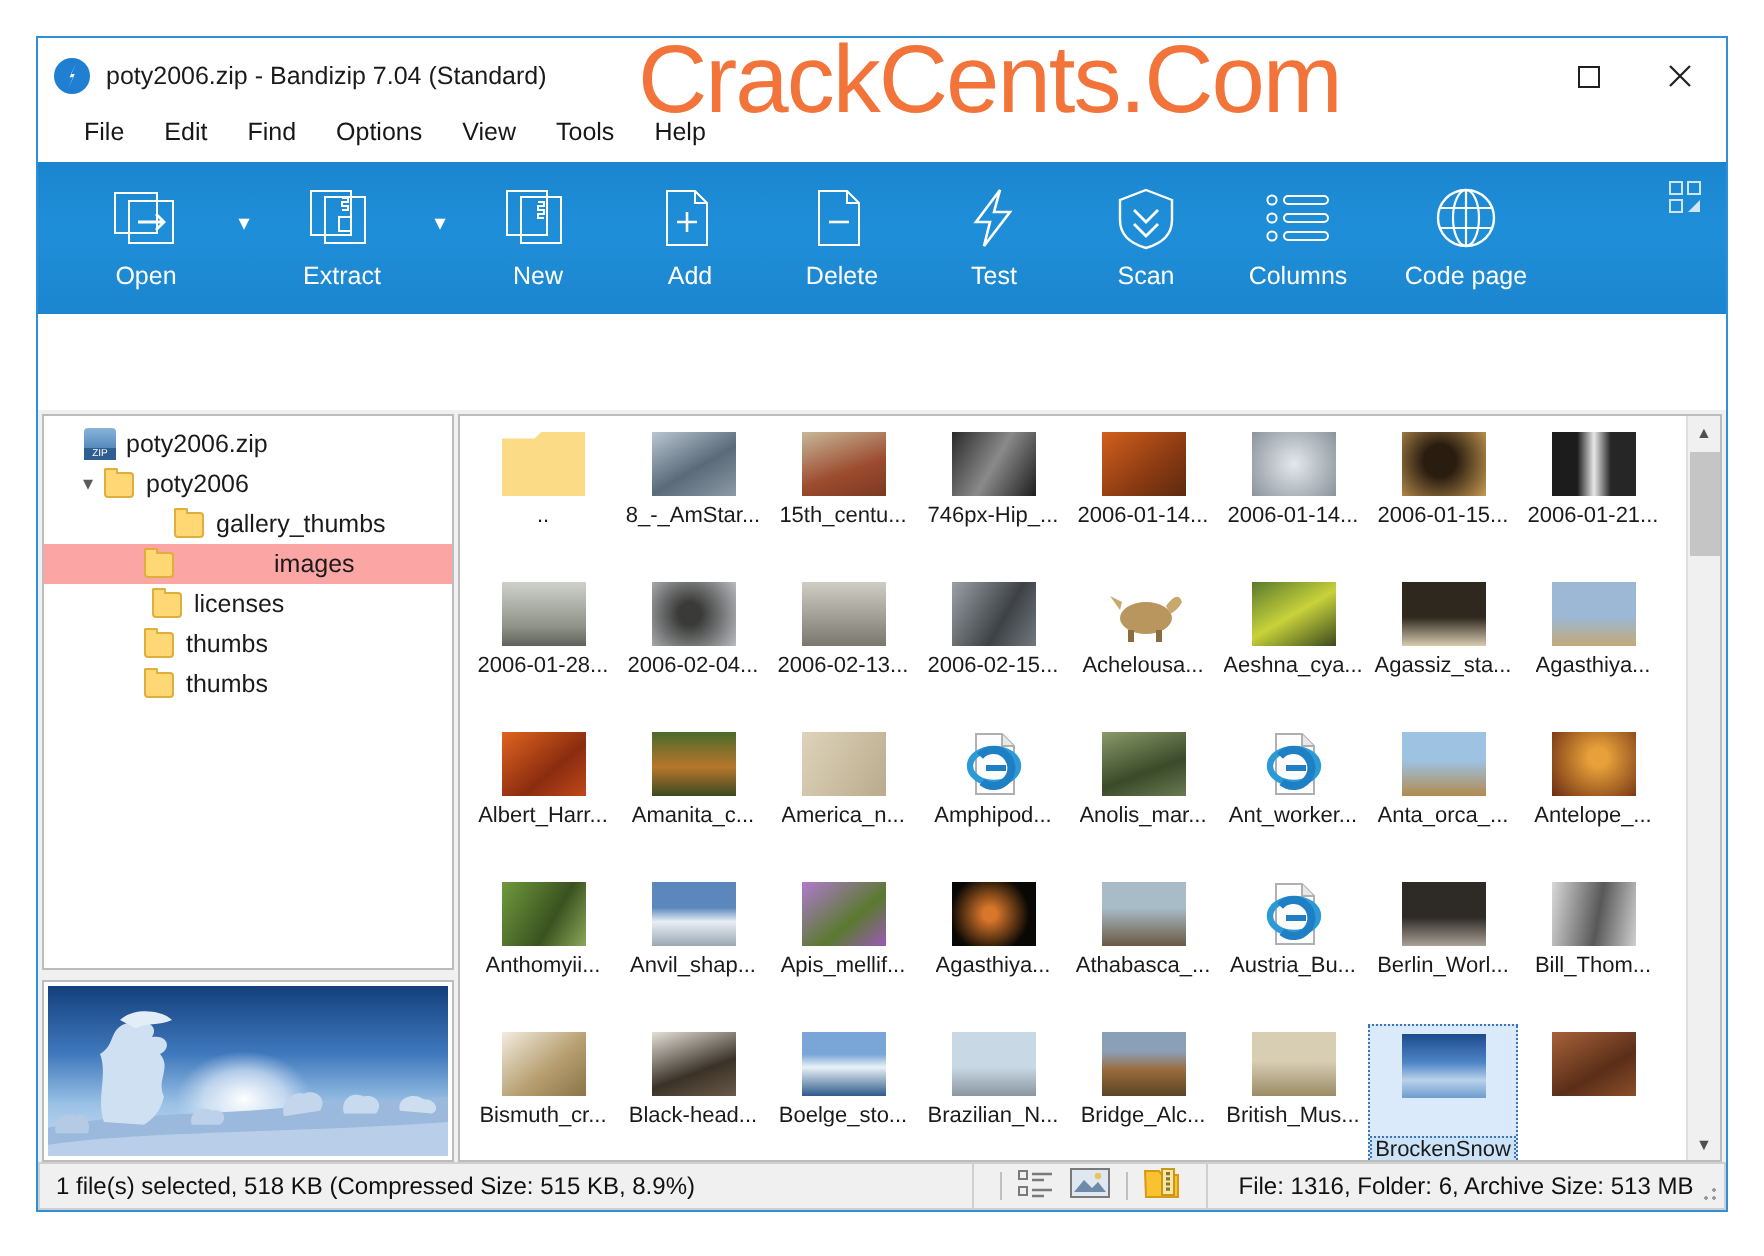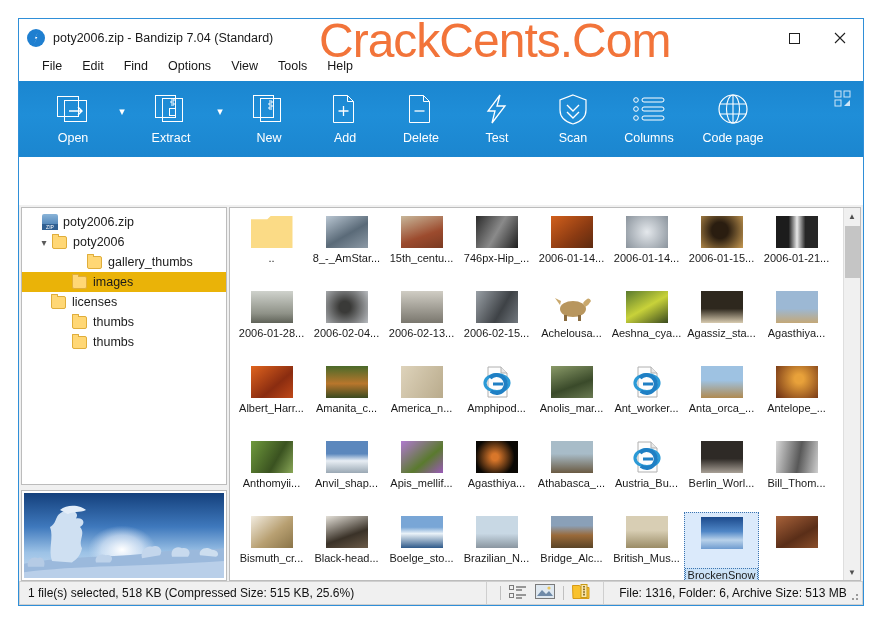--- a/index.html
+++ b/index.html
@@ -166,21 +166,21 @@
   }
   .tree-row {
     height: 20px;
     display: flex;
     align-items: center;
     font-size: 12.5px;
     color: #1a1a1a;
     padding-left: 4px;
     white-space: nowrap;
   }
-  .tree-row.selected { background: #eab308; }
+  .tree-row.selected { background: #fca5a5; gap: 44px; }
   .tw-expander {
     width: 16px; flex: 0 0 16px;
     display: flex; align-items: center; justify-content: center;
     color: #5a5a5a; font-size: 10px;
   }
   .zip-icon {
     width: 16px; height: 16px; flex: 0 0 16px;
     margin-right: 5px;
     position: relative;
     background: linear-gradient(to bottom,#8ab4d8 0%, #5c8fc0 55%, #3f6d9c 100%);
@@ -524,21 +524,21 @@
           <span>poty2006</span>
         </div>
         <div class="tree-row" style="padding-left:65px">
           <div class="folder-icon"></div>
           <span>gallery_thumbs</span>
         </div>
         <div class="tree-row selected" style="padding-left:50px">
           <div class="folder-icon"></div>
           <span>images</span>
         </div>
-        <div class="tree-row" style="padding-left:29px">
+        <div class="tree-row" style="padding-left:54px">
           <div class="folder-icon"></div>
           <span>licenses</span>
         </div>
         <div class="tree-row" style="padding-left:50px">
           <div class="folder-icon"></div>
           <span>thumbs</span>
         </div>
         <div class="tree-row" style="padding-left:50px">
           <div class="folder-icon"></div>
           <span>thumbs</span>
@@ -806,21 +806,21 @@
         <div class="sb-arrow">▲</div>
         <div class="sb-track">
           <div class="sb-thumb"></div>
         </div>
         <div class="sb-arrow">▼</div>
       </div>
     </div>
   </div>
 
   <div class="statusbar">
-    <div class="status-left">1 file(s) selected, 518 KB (Compressed Size: 515 KB, 25.6%)</div>
+    <div class="status-left">1 file(s) selected, 518 KB (Compressed Size: 515 KB, 8.9%)</div>
     <div class="status-icons">
       <div class="sep"></div>
       <div>
         <svg width="18" height="14" viewBox="0 0 18 14">
           <rect x="0.5" y="0.5" width="4" height="4" fill="none" stroke="#7a7a7a"></rect>
           <rect x="0.5" y="8.5" width="4" height="4" fill="none" stroke="#7a7a7a"></rect>
           <path d="M7 2 H17 M7 5 H13 M7 10 H17 M7 13 H13" stroke="#7a7a7a" stroke-width="1.3"></path>
         </svg>
       </div>
       <div>

